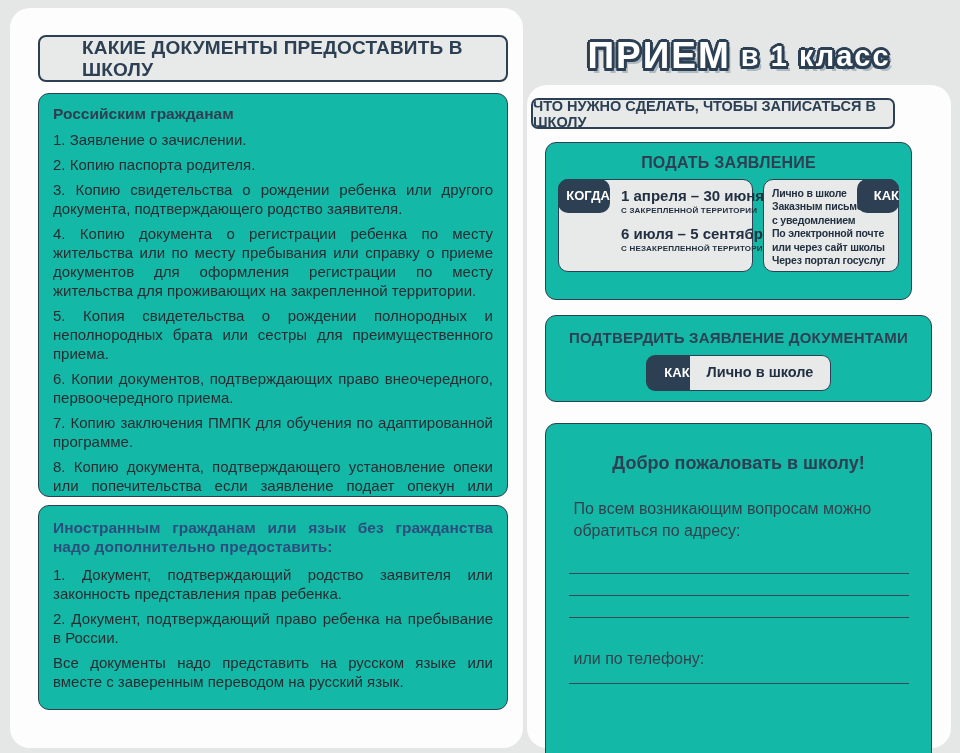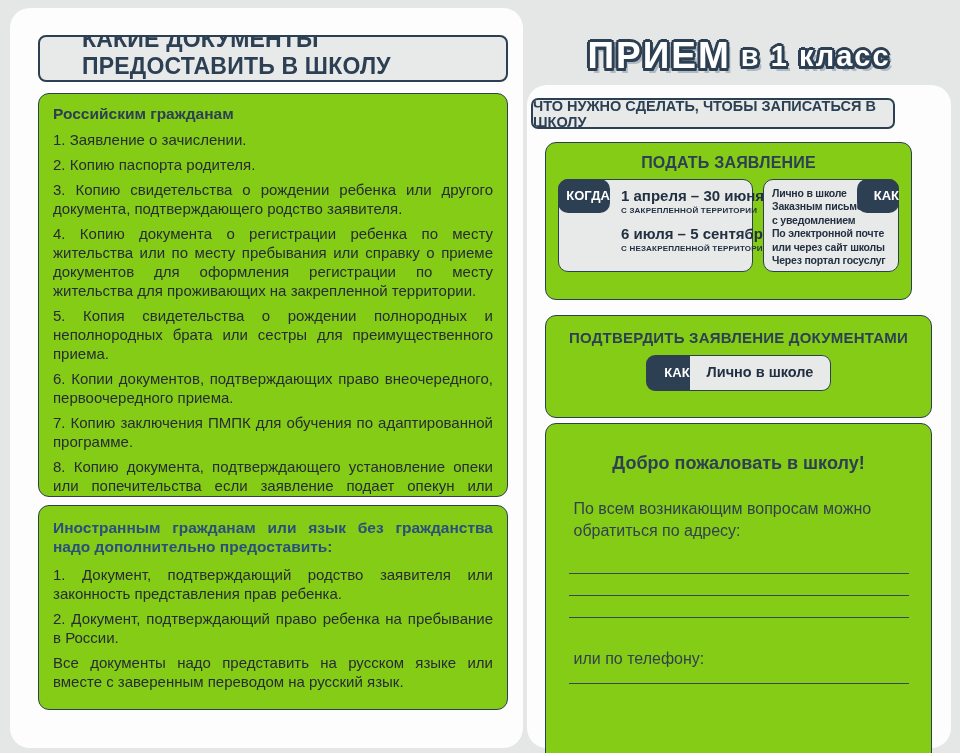--- a/index.html
+++ b/index.html
@@ -10,28 +10,28 @@
     position:relative; width:960px; height:753px;
     background:var(--bg, #e5e6e6);
     overflow:hidden;
   }
 
   
   .panel { position:absolute; background:var(--panel,#fdfdfd); border-radius:20px; }
   .left-panel  { left:10px;  top:8px;  width:513px; height:740px; }
   .right-panel { left:527px; top:85px; width:424px; height:663px; }
 
-  .box { position:absolute; border:1.6px solid var(--navy,#2d4053); background:#84cc16; border-radius:11px; overflow:hidden; }
+  .box { position:absolute; border:1.6px solid var(--navy,#2d4053); background:#14b8a6; border-radius:11px; overflow:hidden; }
 
   
   .left-header {
     left:28px; top:27px; width:470px; height:47px;
     background:var(--card_gray,#e7e8e8); border-width:2px; border-radius:8px;
-    display:flex; align-items:flex-end; padding-left:42px;
-    font-size:23px; font-weight:bold; color:var(--navy,#2d4053); letter-spacing:.2px;
+    display:flex; align-items:flex-start; padding-left:42px;
+    font-size:19px; font-weight:bold; color:var(--navy,#2d4053); letter-spacing:.2px;
   }
   .russian-box { left:28px; top:85px;  width:470px; height:404px; padding:11px 14px; }
   .foreign-box { left:28px; top:497px; width:470px; height:205px; padding:12px 14px; }
 
   .sec-heading { font-size:15.5px; font-weight:bold; color:var(--navy,#2d4053); margin-bottom:7px; }
   .sec-heading.blue { color:var(--heading_blue,#2a4f7c); text-align:justify; line-height:19px; margin-bottom:9px; }
   .item { font-size:15px; line-height:19px; color:var(--text,#272c33); text-align:justify; margin-bottom:6px; }
   .item:last-child { margin-bottom:0; }
 
   
@@ -55,21 +55,21 @@
 
   
   .right-header {
     left:4px; top:13px; width:364px; height:31px;
     background:var(--card_gray,#e7e8e8); border-width:2px; border-radius:7px;
     display:flex; align-items:center; justify-content:center;
     font-size:14.5px; font-weight:bold; color:var(--navy,#2d4053);
   }
 
   .submit-box  { left:18px; top:57px;  width:367px; height:158px; }
-  .confirm-box { left:18px; top:230px; width:387px; height:103px;  }
+  .confirm-box { left:18px; top:230px; width:387px; height:87px;  }
   .welcome-box { left:18px; top:338px; width:387px; height:366px; }
 
   .box-title { margin-top:11px; text-align:center; font-size:16px; font-weight:bold; color:var(--navy,#2d4053); letter-spacing:.2px; }
   .confirm-box .box-title { font-size:15px; margin-top:13px; }
 
   .cards { display:flex; gap:10px; margin:7px 12px 0 12px; }
   .card { position:relative; background:var(--card_gray,#e7e8e8); border:1px solid var(--navy,#2d4053); border-radius:10px; height:93px; }
   .when-card { width:195px; }
   .how-card  { flex:1; padding:7px 8px 0 8px; }
 

